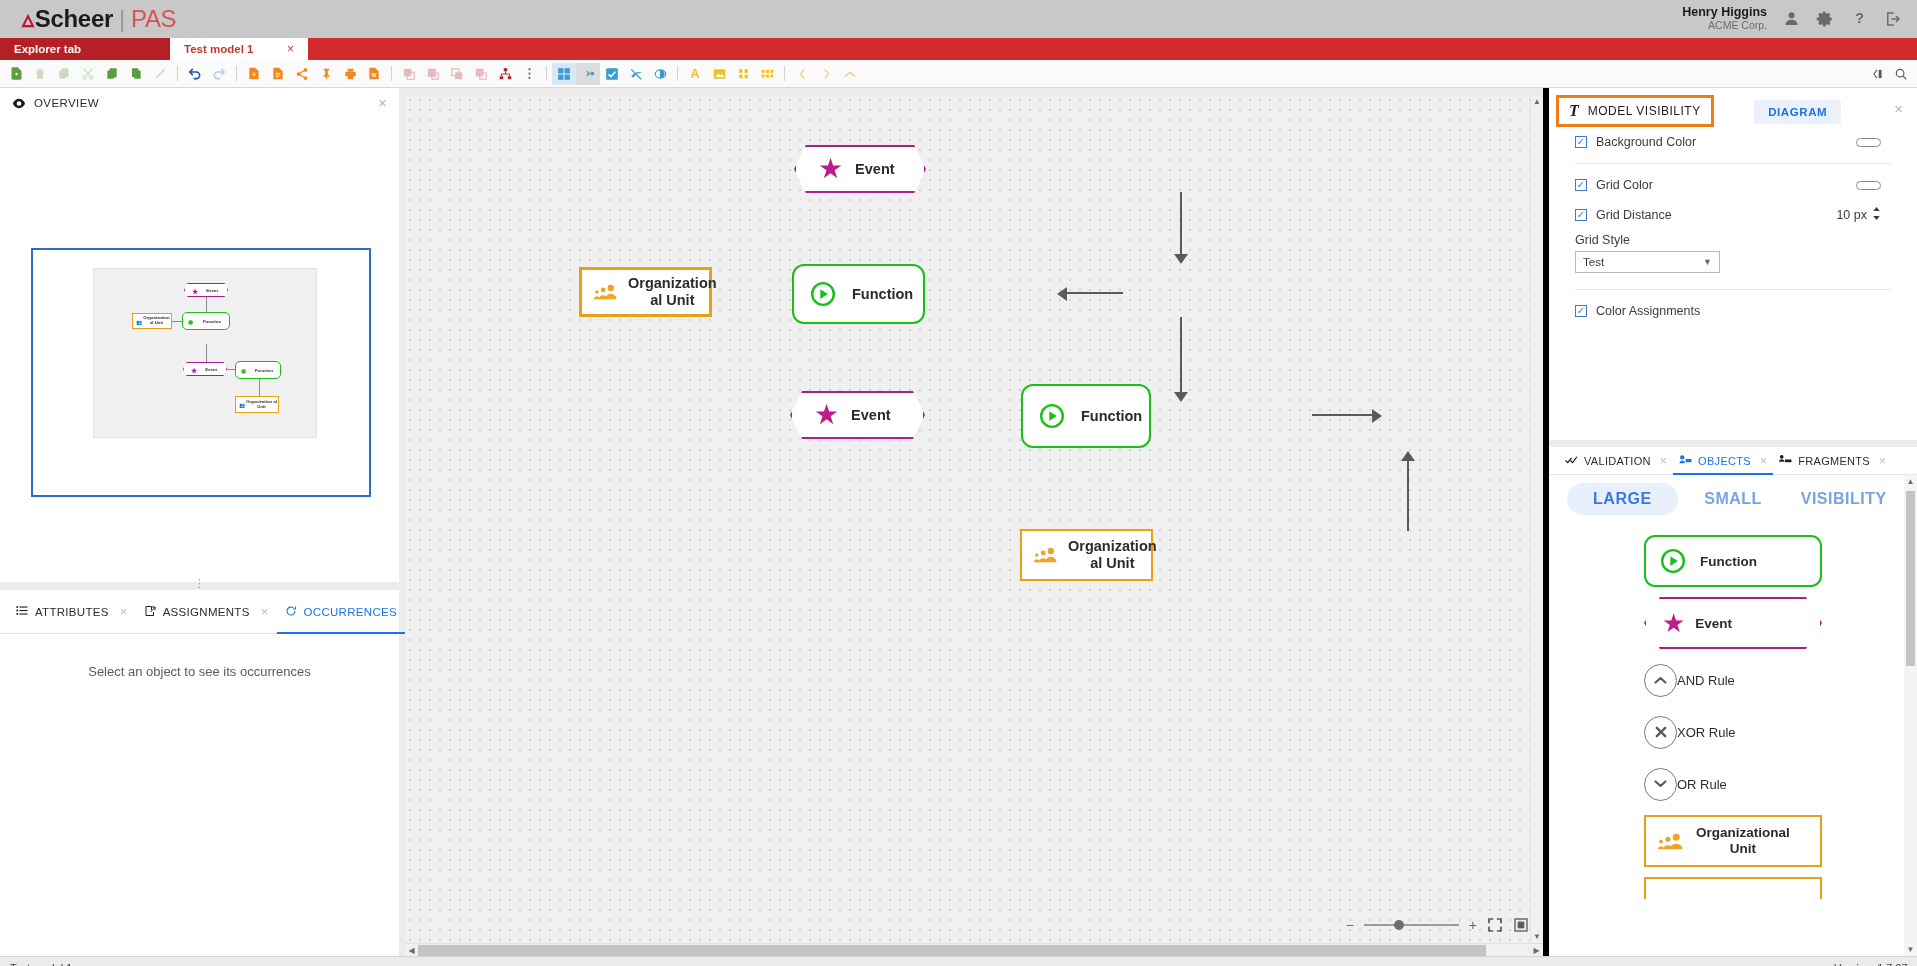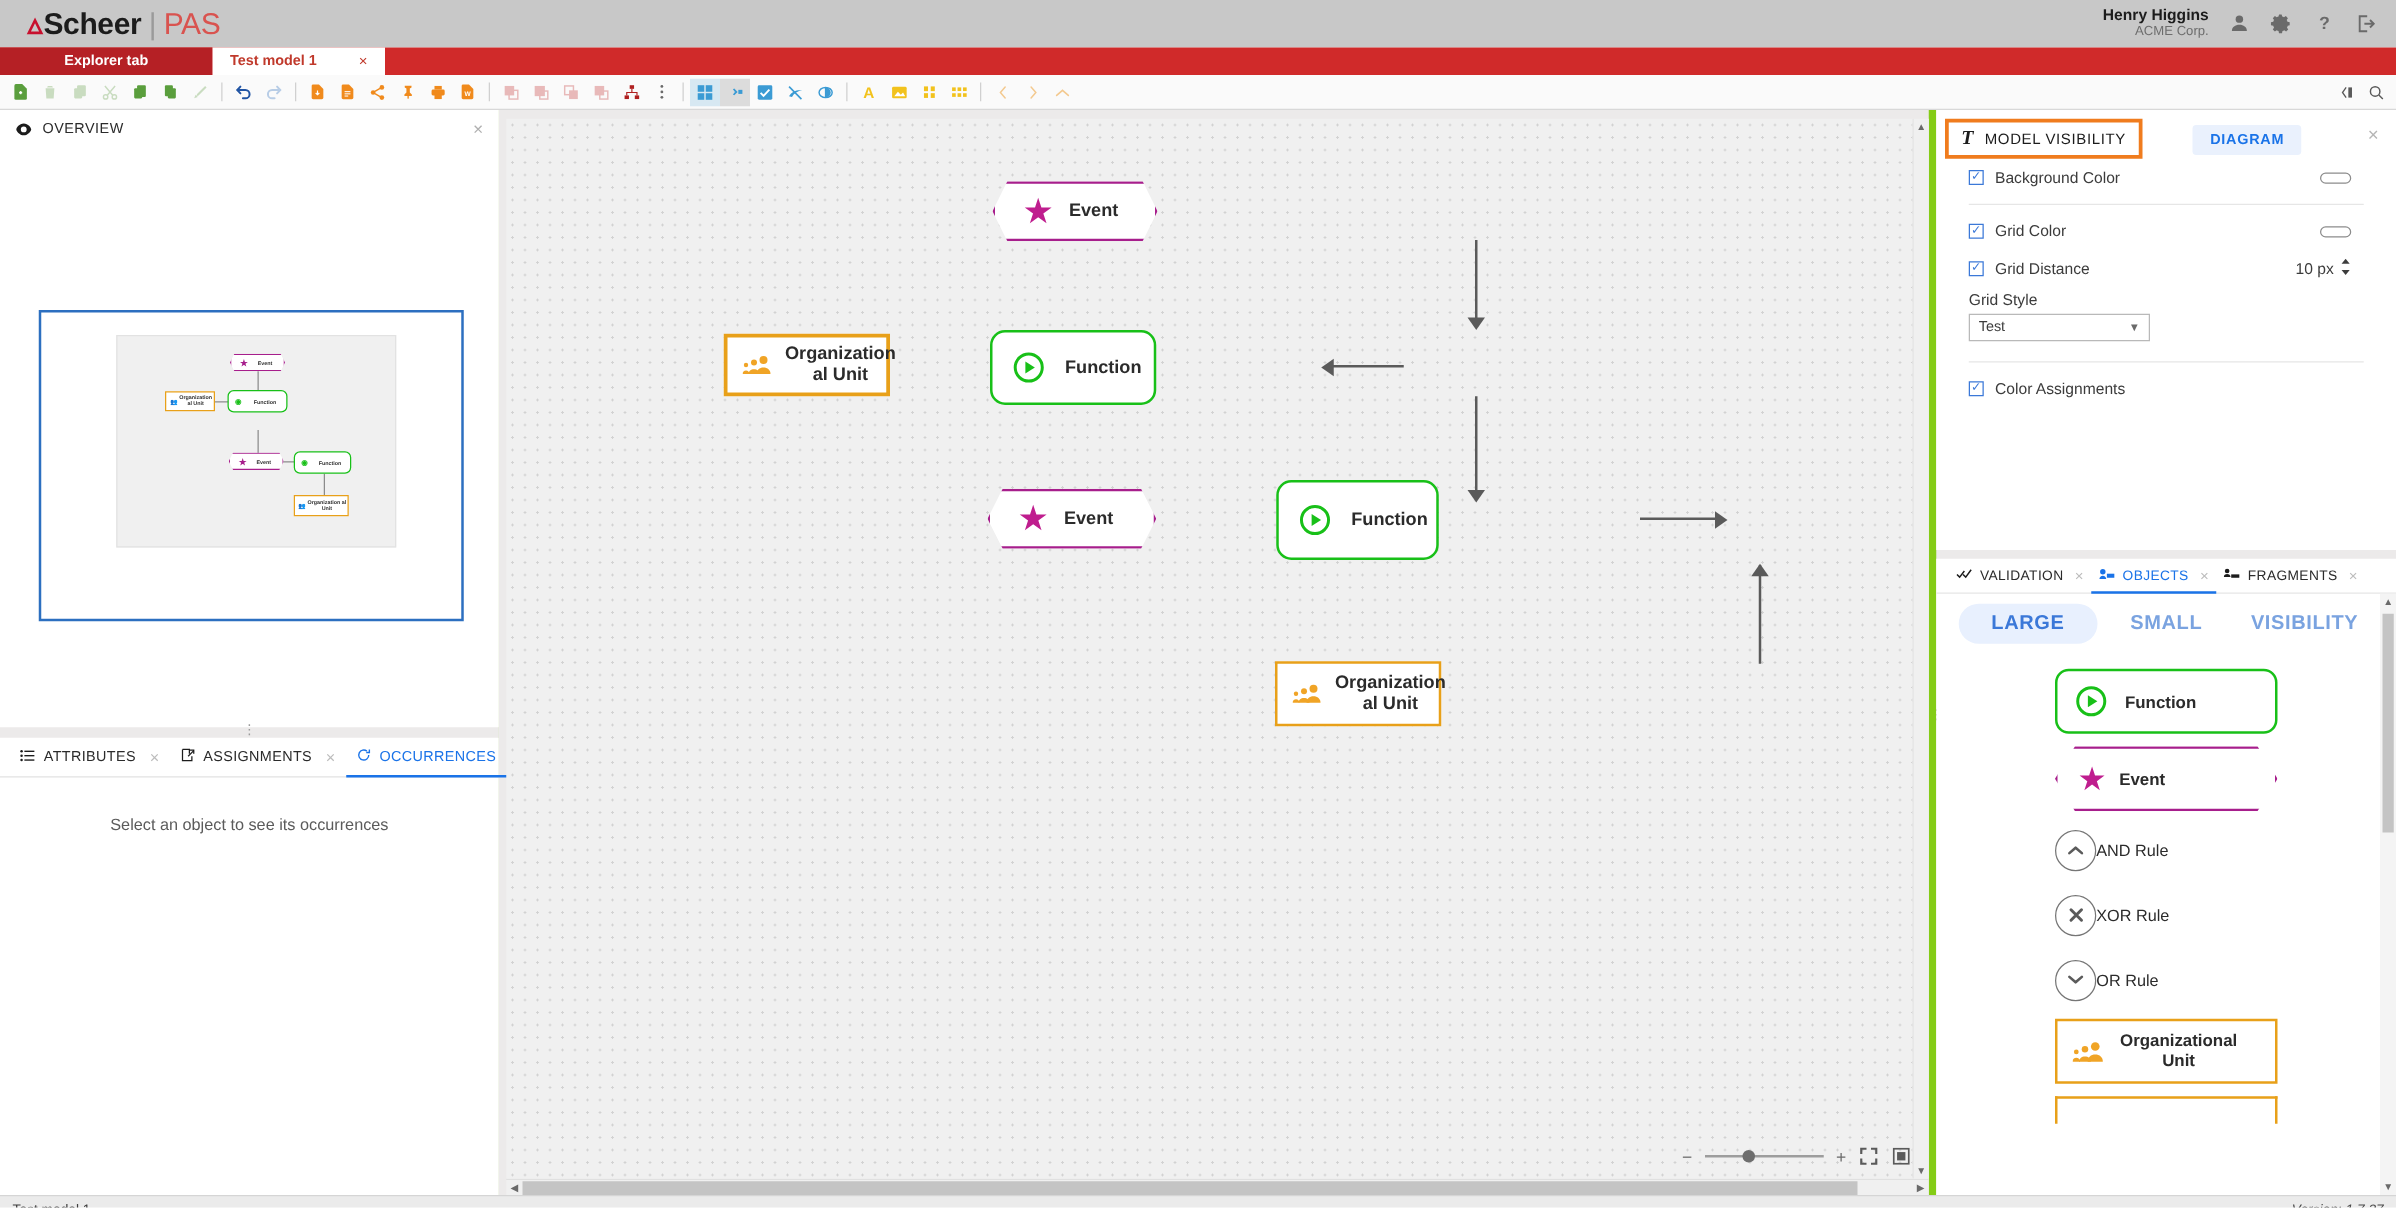--- a/index.html
+++ b/index.html
@@ -29,40 +29,40 @@
   .hicon { width: 20px; height: 20px; display:flex; align-items:center; justify-content:center; color:#6a6a6a; cursor:pointer; }
   .hicon svg { display: block; }
 
   
   .tabstrip {
     height: 22px; background: #d02a2a;
     display: flex; align-items: stretch; position: relative;
   }
   .tab {
     display: flex; align-items: center; font-size: 11.5px; font-weight: bold;
-    padding: 0 14px; cursor: pointer; position: relative; justify-content: center;
+    padding: 0 14px; cursor: pointer; position: relative;
   }
   .tab.inactive { background: #b52025; color: #ffffff; width: 170px; }
   .tab.active { background: #ffffff; color: #c0392b; width: 138px; justify-content: space-between; }
   .tab .tclose { font-size: 12px; color: #c0392b; font-weight: normal; margin-left: 10px; }
 
   
   .toolbar {
     height: 28px; background: #fafafa; border-bottom: 1px solid #d8d8d8;
     display: flex; align-items: center; padding: 0 4px; gap: 0;
   }
   .tb { width: 24px; height: 22px; display: flex; align-items: center; justify-content: center; cursor: pointer; }
   .tb.bg { background: #d7e8f2; }
   .tb.bg2 { background: #dcdcdc; }
   .tbsep { width: 1px; height: 15px; background: #d0d0d0; margin: 0 5px; }
   .tb svg { display: block; }
   .tbspacer { flex: 1; }
 
   
-  .main { display: flex; height: 868px; background: #84cc16; }
+  .main { display: flex; height: 868px; background: #000000; }
 
   
   .leftcol { width: 399px; display: flex; flex-direction: column; background: #eceaea; }
   .panel { background: #ffffff; }
   .panel-head {
     display: flex; align-items: center; height: 30px;
     padding: 0 12px; font-size: 11.5px; letter-spacing: .4px; color: #2b2b2b;
   }
   .panel-head .ph-icon { margin-right: 8px; display:flex; }
   .panel-head .ph-close { margin-left: auto; color: #b0b0b0; font-size: 14px; cursor: pointer; }
@@ -85,21 +85,21 @@
   .mm-play { position: absolute; color: #18c018; font-size: 6px; line-height: 1; }
   .mm-ppl { position: absolute; color: #e8a019; font-size: 5px; line-height: 1; }
 
   .divider-h { height: 8px; background: #eceaea; position: relative; }
   .divider-h::after {
     content: "\22EE"; position: absolute; left: 50%; top: -5px; transform: translateX(-50%);
     color: #9b9b9b; font-size: 11px;
   }
 
   .bottom-left-panel { flex: 1; background: #ffffff; }
-  .tabrow { display: flex; align-items: stretch; height: 32px; border-bottom: 1px solid #e2e2e2; padding-left: 8px; }
+  .tabrow { display: flex; align-items: stretch; height: 44px; border-bottom: 1px solid #e2e2e2; padding-left: 8px; }
   .ltab {
     display: flex; align-items: center; gap: 7px; padding: 0 8px;
     font-size: 11.5px; letter-spacing: .3px; color: #2b2b2b; cursor: pointer; position: relative;
   }
   .ltab.sel { color: #1a73e8; }
   .ltab.sel::after { content:""; position:absolute; left:0; right:0; bottom:-1px; height:2px; background:#1a73e8; }
   .ltab .x { color: #bcbcbc; font-size: 13px; margin-left: 4px; }
   .empty-msg { text-align: center; color: #5b5b5b; font-size: 13px; padding-top: 30px; }
 
   

